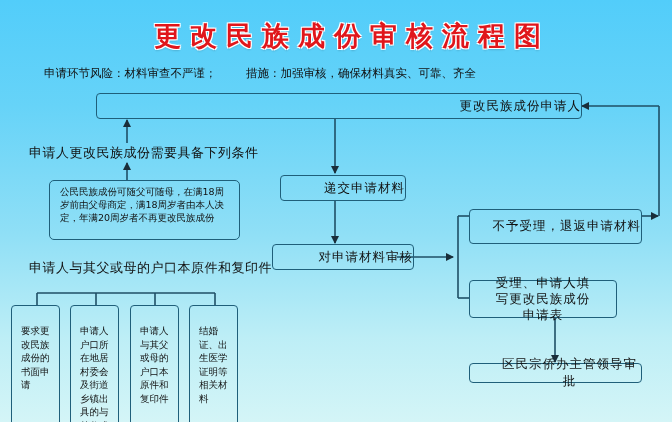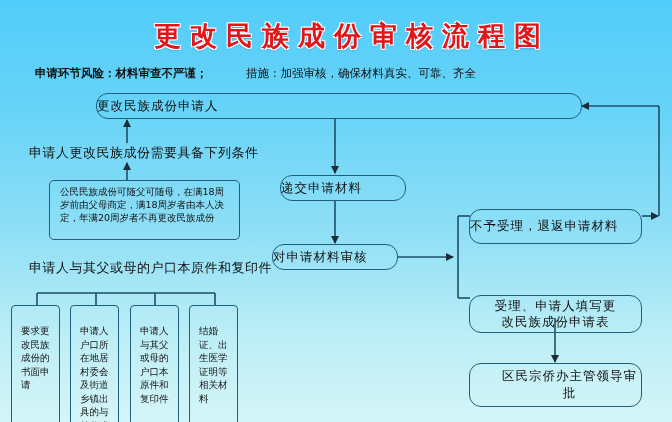--- a/index.html
+++ b/index.html
@@ -8,22 +8,22 @@
     background: linear-gradient(to bottom, #52cdfa 0%, #66d3f8 25%, #8fdff6 55%, #bdeef6 80%, #d4f5f7 100%);
     font-family: "DejaVu Sans", sans-serif; color: #1a1a1a;
   }
   .title {
     position: absolute; left: 16px; width: 672px; top: 18px; text-align: center;
     font-size: 27px; font-weight: bold; color: #e0161b; letter-spacing: 9px;
     text-shadow: -1px -1px 0 #fff, 1px -1px 0 #fff, -1px 1px 0 #fff, 1px 1px 0 #fff, 0 2px 2px rgba(0,0,0,0.15);
   }
   .risk { position: absolute; top: 66px; font-size: 11.5px; color: #111; white-space: nowrap; }
   .box {
-    position: absolute; border: 1.5px solid #1f5f7a; border-radius: 12px;
-    box-sizing: border-box; display: flex; align-items: center; justify-content: flex-start;
+    position: absolute; border: 1.5px solid #1f5f7a; border-radius: 4px;
+    box-sizing: border-box; display: flex; align-items: center; justify-content: flex-end;
     text-align: center; font-size: 12.5px; color: #111; letter-spacing: 1px;
   }
   .label { position: absolute; font-size: 13px; color: #111; white-space: nowrap; letter-spacing: 0.5px; }
   .note {
     position: absolute; left: 49px; top: 180px; width: 191px; height: 60px;
     border: 1.5px solid #1f5f7a; border-radius: 5px; box-sizing: border-box;
     padding: 4px 6px 0 10px; font-size: 9.5px; line-height: 13px; color: #111; text-align: left;
   }
   .mat {
     position: absolute; top: 305px; width: 49px; height: 130px;
@@ -31,21 +31,21 @@
     padding: 18px 4px 0 9px; font-size: 9.5px; line-height: 13.5px; color: #111;
     word-break: break-all;
   }
   svg.lines { position: absolute; left: 0; top: 0; }
 </style>
 </head>
 <body>
 
 <div class="title">更改民族成份审核流程图</div>
 
-<div class="risk" style="left:35px;font-weight:bold;">申请环节风险：材料审查不严谨；</div>
+<div class="risk" style="left:44px;">申请环节风险：材料审查不严谨；</div>
 <div class="risk" style="left:236px;margin-left:10px;">措施：加强审核，确保材料真实、可靠、齐全</div>
 
 <svg class="lines" width="672" height="422">
   <defs>
     <marker id="arr" markerWidth="8" markerHeight="8" refX="7" refY="4" orient="auto" markerUnits="userSpaceOnUse">
       <path d="M0,0 L8,4 L0,8 z" fill="#1a2e3a"></path>
     </marker>
   </defs>
   <g stroke="#1f4f66" stroke-width="1.6" fill="none">
 
@@ -77,33 +77,33 @@
 </svg>
 
 <div class="box" style="left:96px; top:93px; width:486px; height:26px;">
   <span>更改民族成份申请人</span>
 </div>
 
 <div class="box" style="left:280px; top:175px; width:126px; height:26px;">
   <span>递交申请材料</span>
 </div>
 
-<div class="box" style="left:272px; top:244px; width:126px; height:26px;">
+<div class="box" style="left:272px; top:244px; width:142px; height:26px;">
   <span>对申请材料审核</span>
 </div>
 
 <div class="box" style="left:469px; top:209px; width:173px; height:35px;">
   <span>不予受理，退返申请材料</span>
 </div>
 
-<div class="box" style="left:469px; top:295px; width:173px; height:38px; padding:0 22px; line-height:16px;">
+<div class="box" style="left:469px; top:280px; width:148px; height:38px; padding:0 22px; line-height:16px;">
   <span>受理、申请人填写更改民族成份申请表</span>
 </div>
 
-<div class="box" style="left:469px; top:363px; width:173px; height:44px;padding-left:28px;">
+<div class="box" style="left:469px; top:363px; width:173px; height:20px;padding-left:28px;">
   <span>区民宗侨办主管领导审批</span>
 </div>
 
 <div class="label" style="left:29px; top:144px;">申请人更改民族成份需要具备下列条件</div>
 
 <div class="note">公民民族成份可随父可随母，在满18周岁前由父母商定，满18周岁者由本人决定，年满20周岁者不再更改民族成份</div>
 
 <div class="label" style="left:29px; top:259px;">申请人与其父或母的户口本原件和复印件</div>
 
 <div class="mat" style="left:11px;">要求更改民族成份的书面申请</div>

